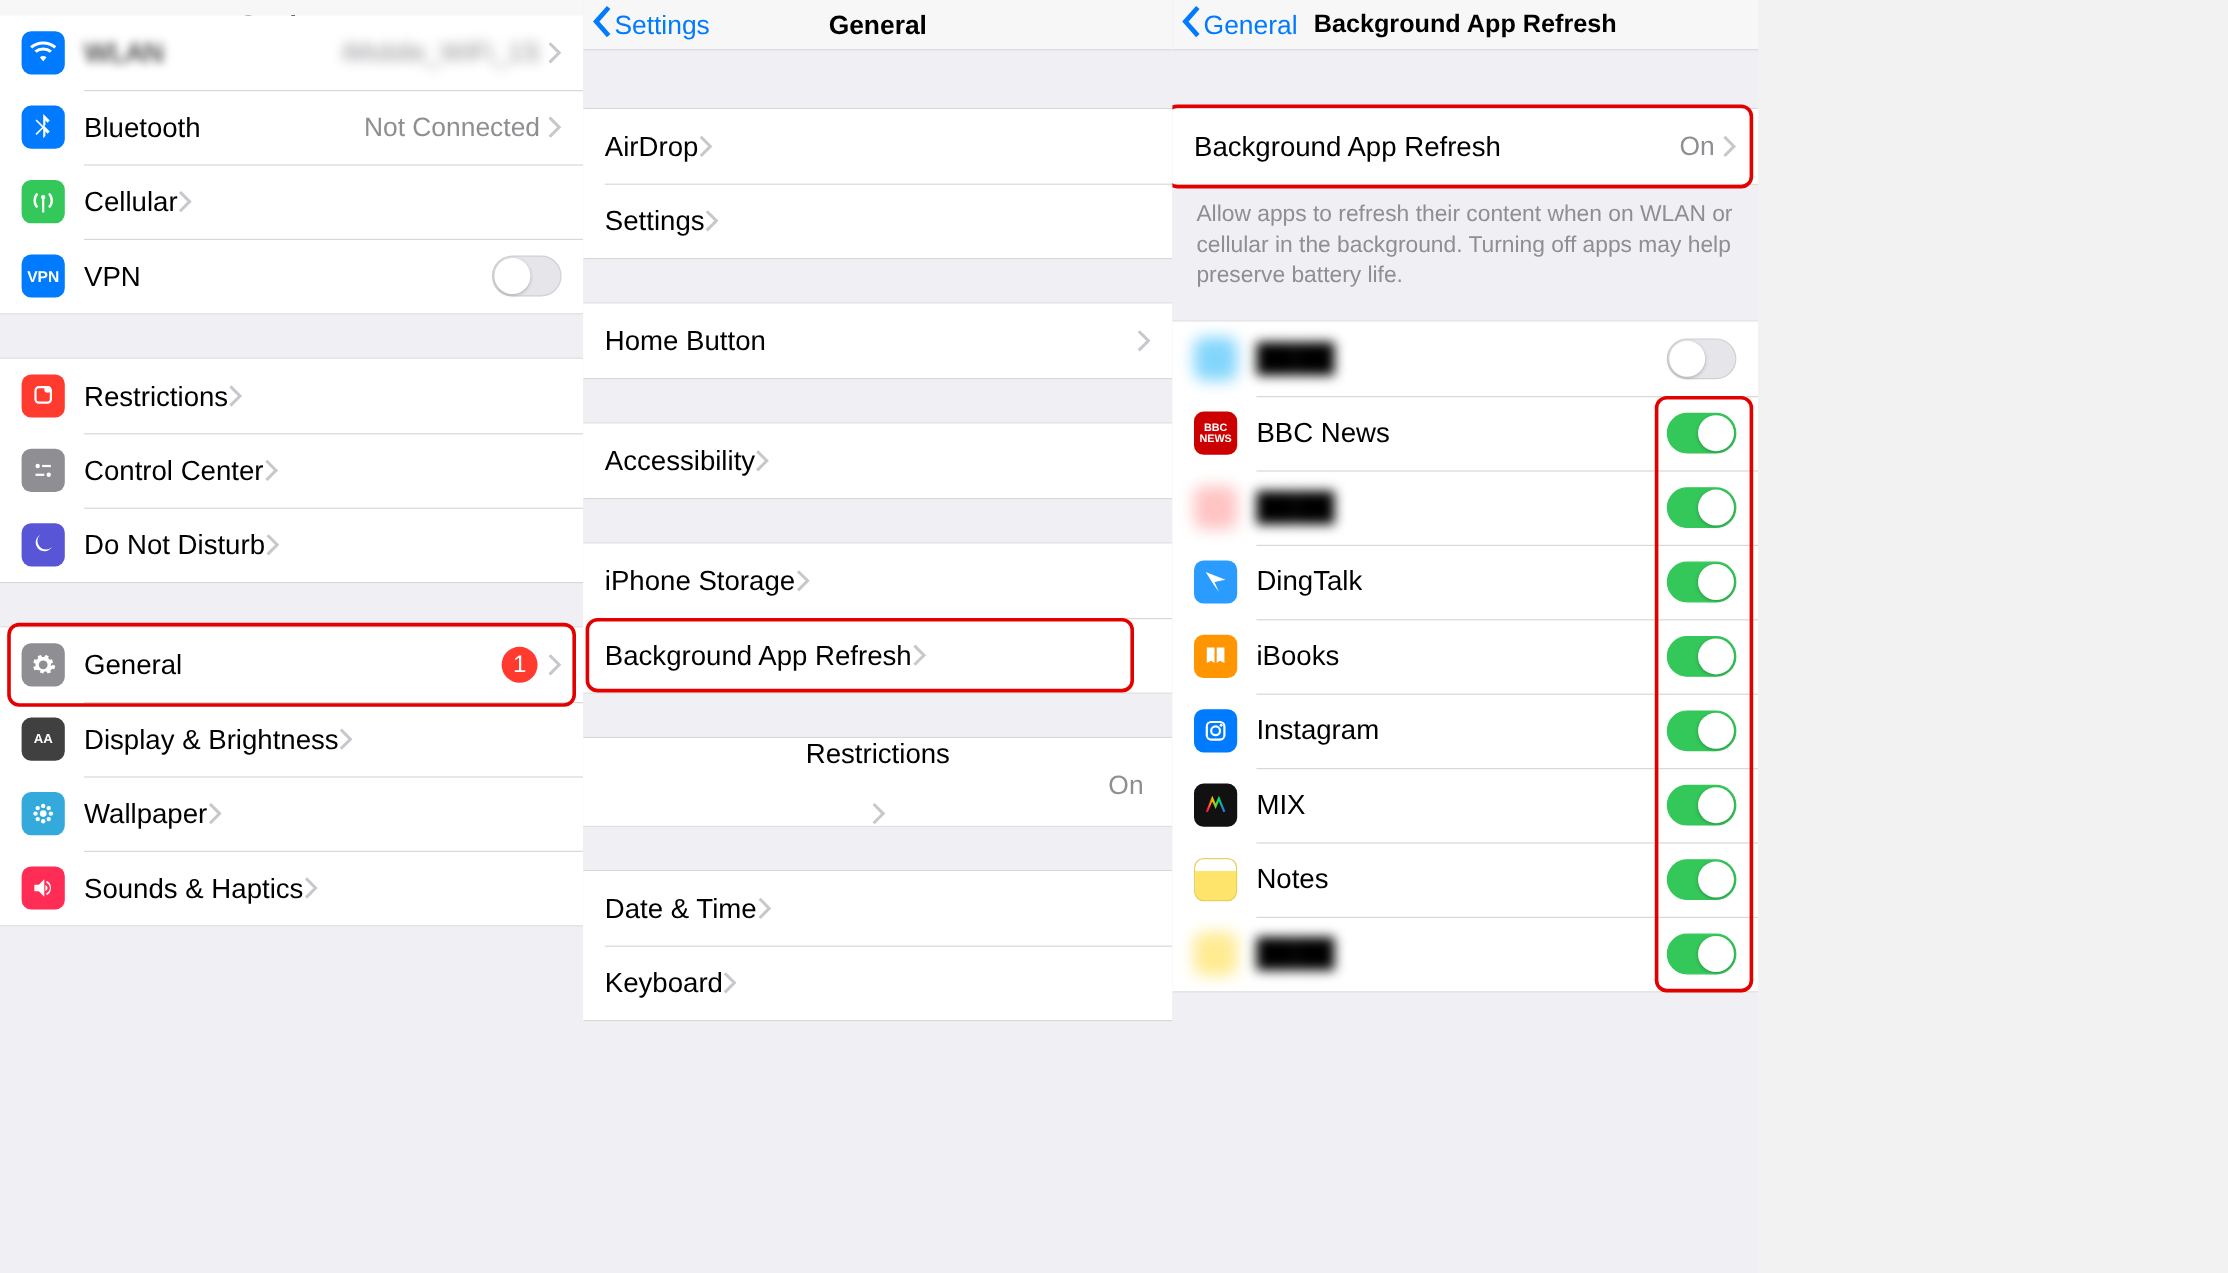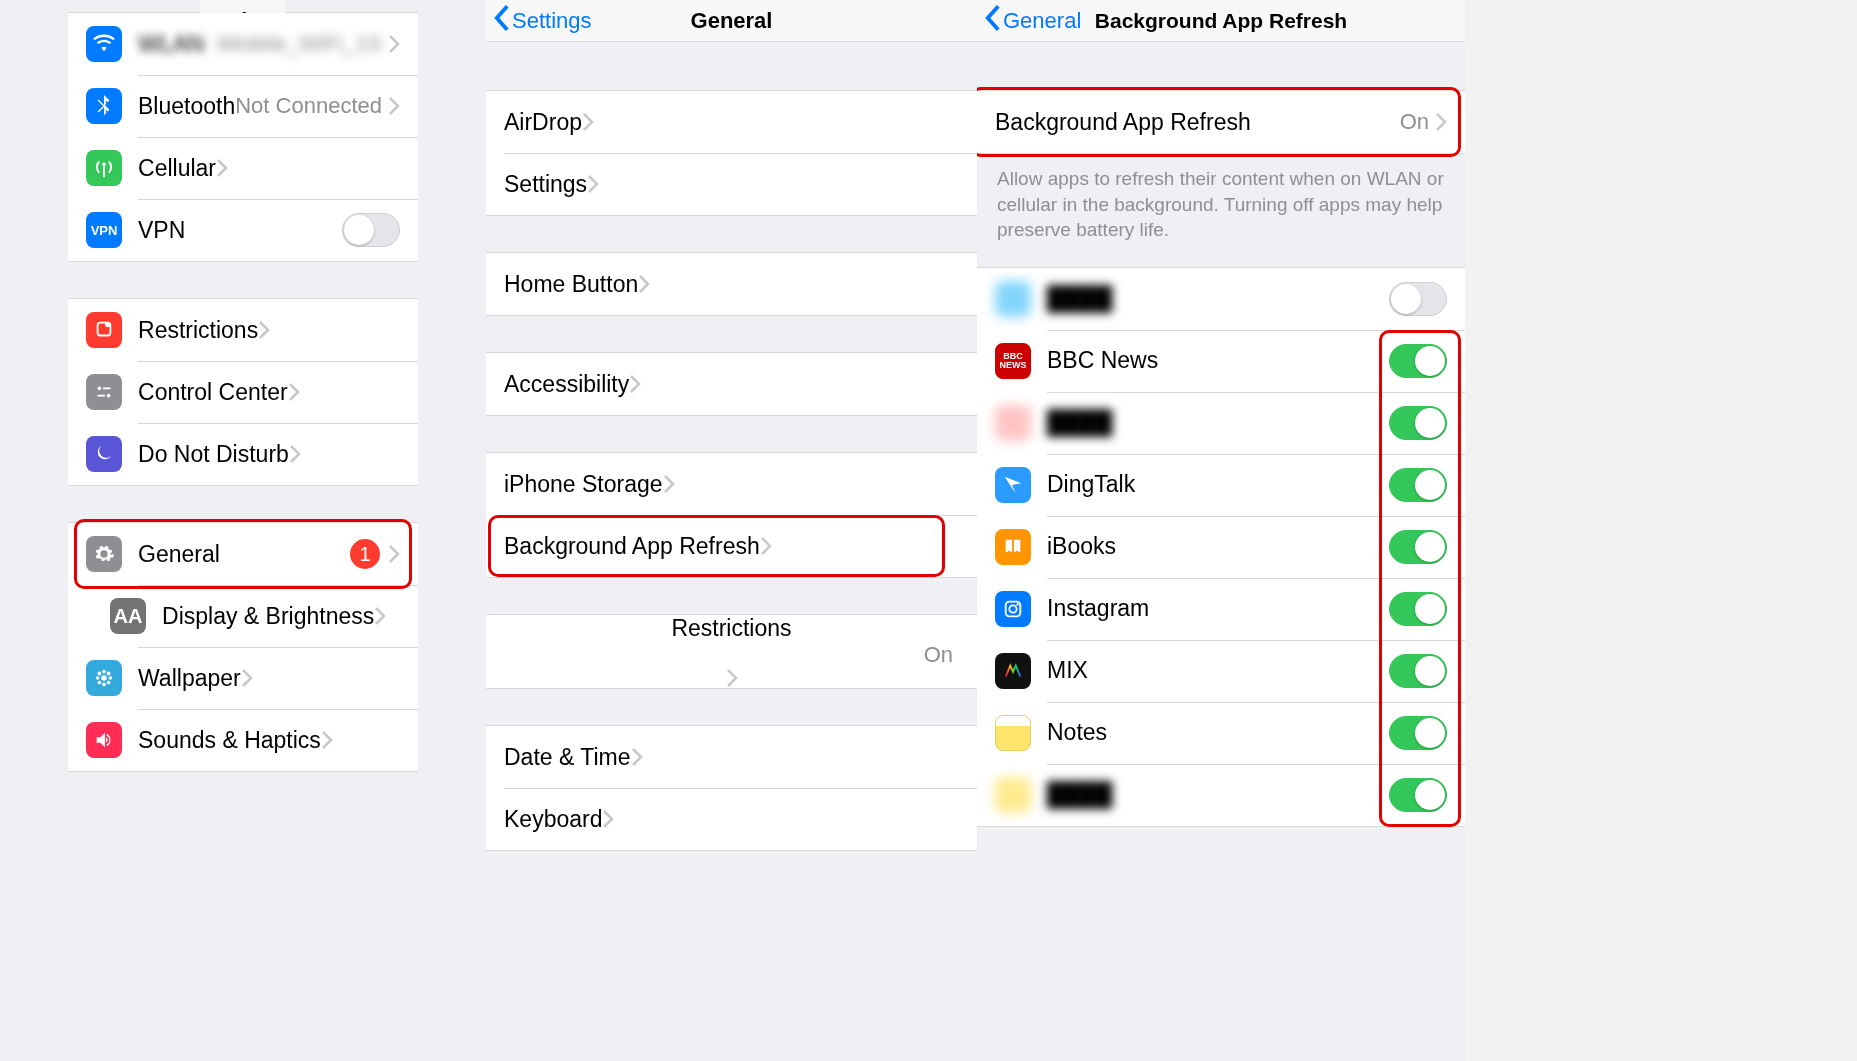--- a/index.html
+++ b/index.html
@@ -12,21 +12,21 @@
     overflow: hidden;
     color: #000;
   }
   .pane {
     position: relative;
     background: #efeff4;
     display: flex;
     flex-direction: column;
     overflow: hidden;
   }
-  .pane1 { width: 486px; align-items: center; }
+  .pane1 { width: 486px; }
   .pane2 { width: 491px; }
   .pane3 { width: 488px; }
 
   
   .navbar {
     height: 42px;
     background: #f7f7f8;
     border-bottom: 1px solid #d8d8d8;
     position: relative;
     display: flex;
@@ -266,21 +266,21 @@
           <span class="label">General</span>
           <span class="badge">1</span>
           <span class="chevron">
             <svg viewBox="0 0 12 20">
               <polyline points="2,2 10,10 2,18" fill="none" stroke="#c7c7cc" stroke-width="2.5"></polyline>
             </svg>
           </span>
           <div class="hl" style="inset: -4px 6px;"></div>
         </div>
         <div class="row">
-          <div class="appicon" style="background: #737373; font-size: 20px; margin-left: 24px;">AA</div>
+          <div class="appicon" style="background: #404040; font-size: 11px;">AA</div>
           <span class="label">Display &amp; Brightness</span>
           <span class="chevron">
             <svg viewBox="0 0 12 20">
               <polyline points="2,2 10,10 2,18" fill="none" stroke="#c7c7cc" stroke-width="2.5"></polyline>
             </svg>
           </span>
         </div>
         <div class="row">
           <div class="appicon" style="background: rgb(52, 170, 220);">
             <svg class="mini-svg" viewBox="0 0 24 24">
@@ -349,21 +349,21 @@
           <span class="label">Settings</span>
           <span class="chevron">
             <svg viewBox="0 0 12 20">
               <polyline points="2,2 10,10 2,18" fill="none" stroke="#c7c7cc" stroke-width="2.5"></polyline>
             </svg>
           </span>
         </div>
       </div>
       <div class="spacer"></div>
       <div class="group">
-        <div class="row noicon" style="position: relative;">
+        <div class="row noicon" style="position: relative; justify-content: space-between;">
           <span class="label">Home Button</span>
           <span class="chevron">
             <svg viewBox="0 0 12 20">
               <polyline points="2,2 10,10 2,18" fill="none" stroke="#c7c7cc" stroke-width="2.5"></polyline>
             </svg>
           </span>
         </div>
       </div>
       <div class="spacer"></div>
       <div class="group">

